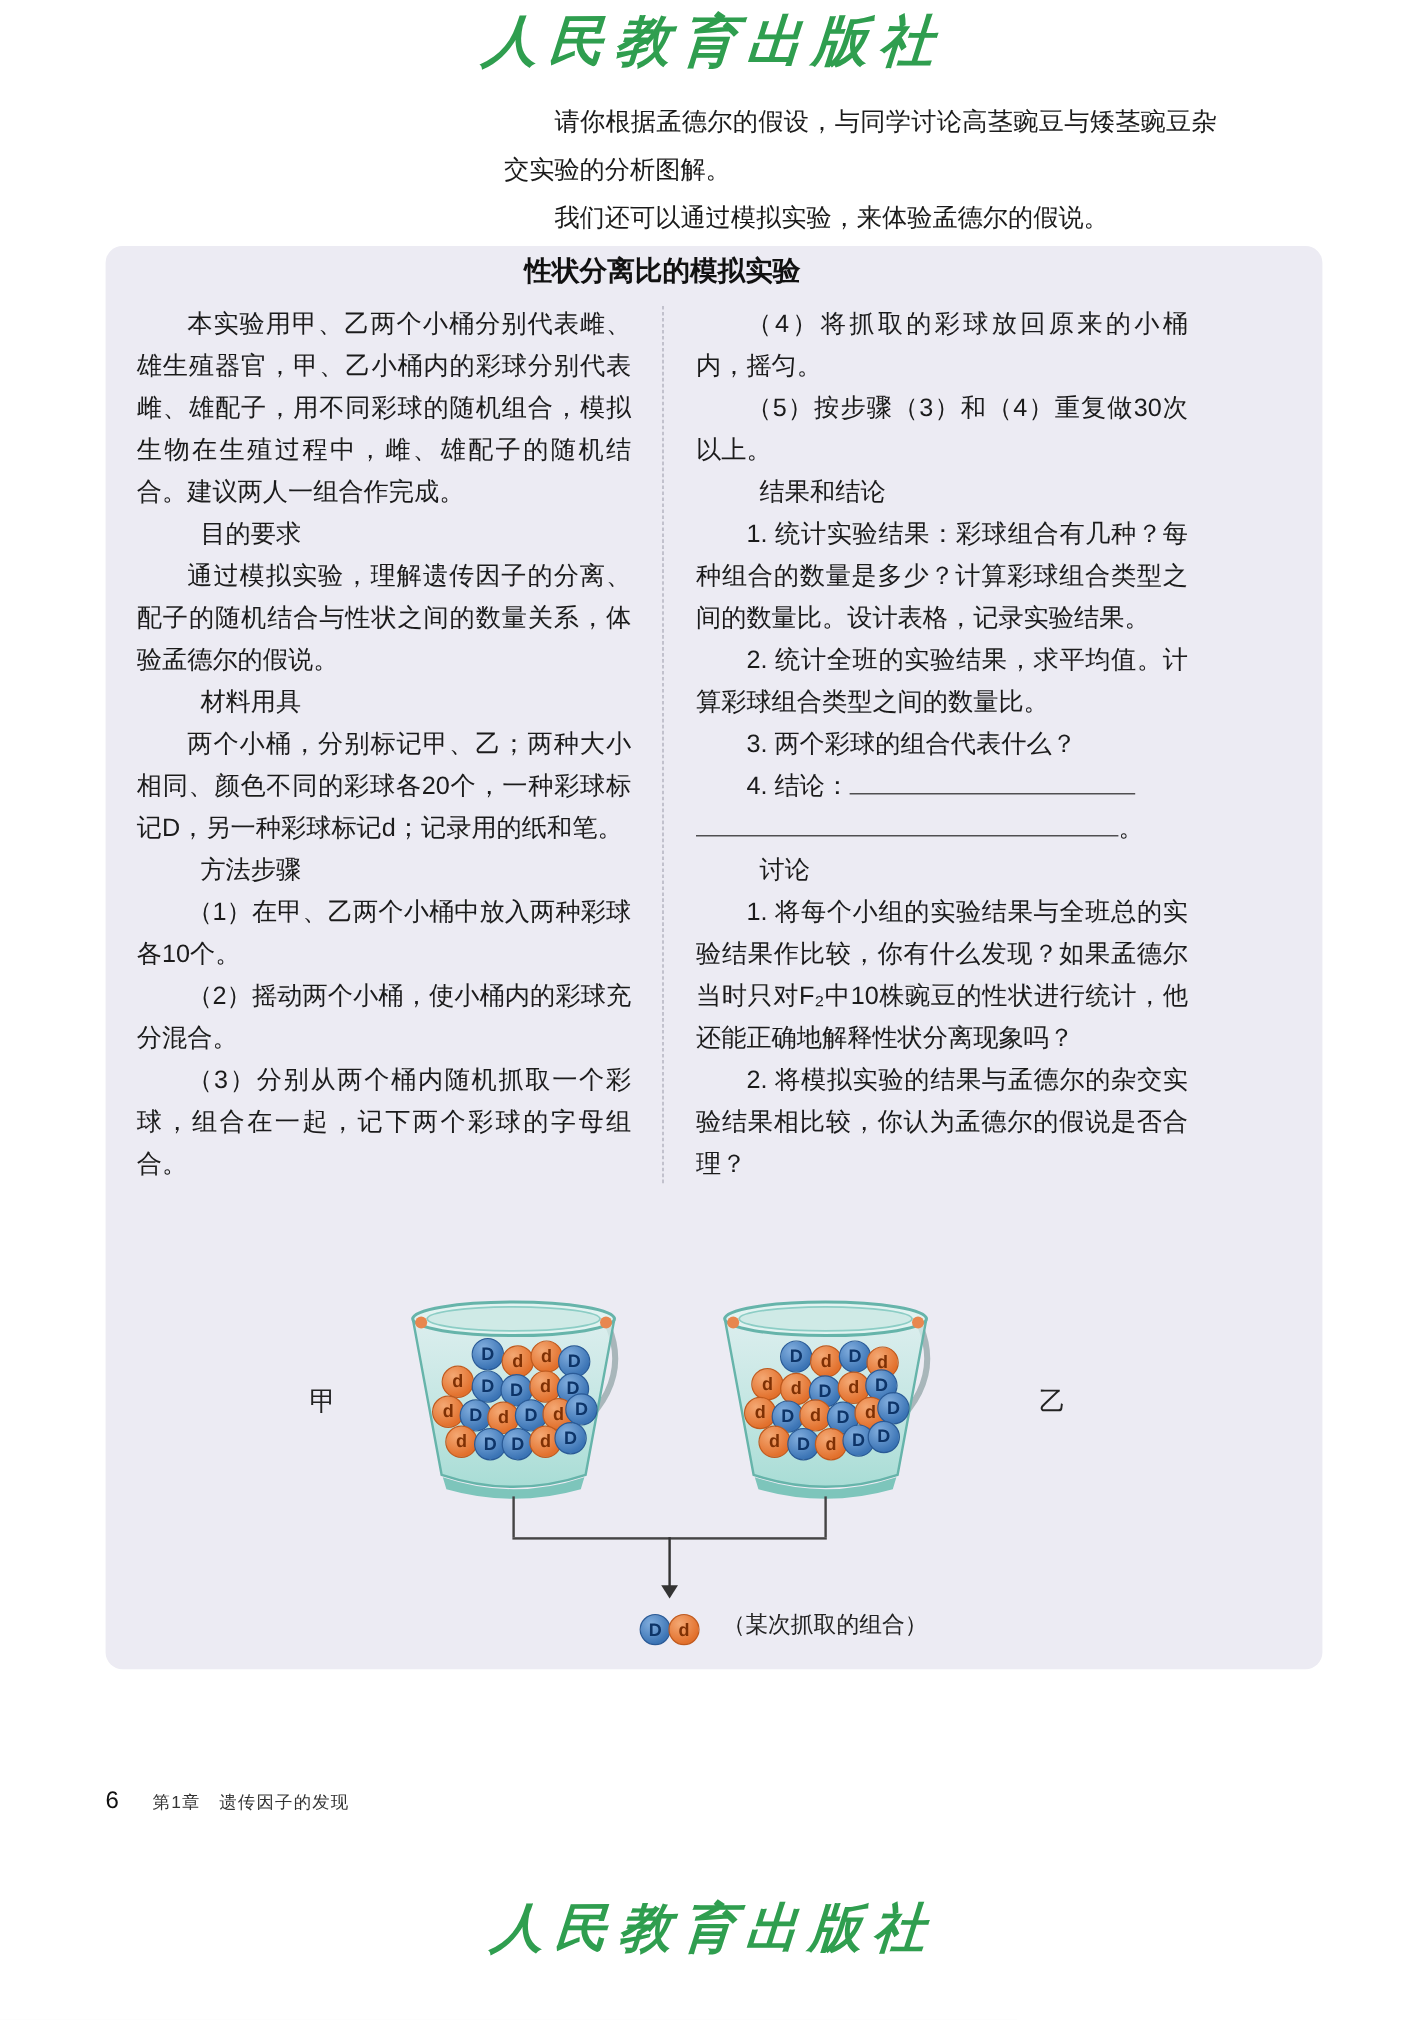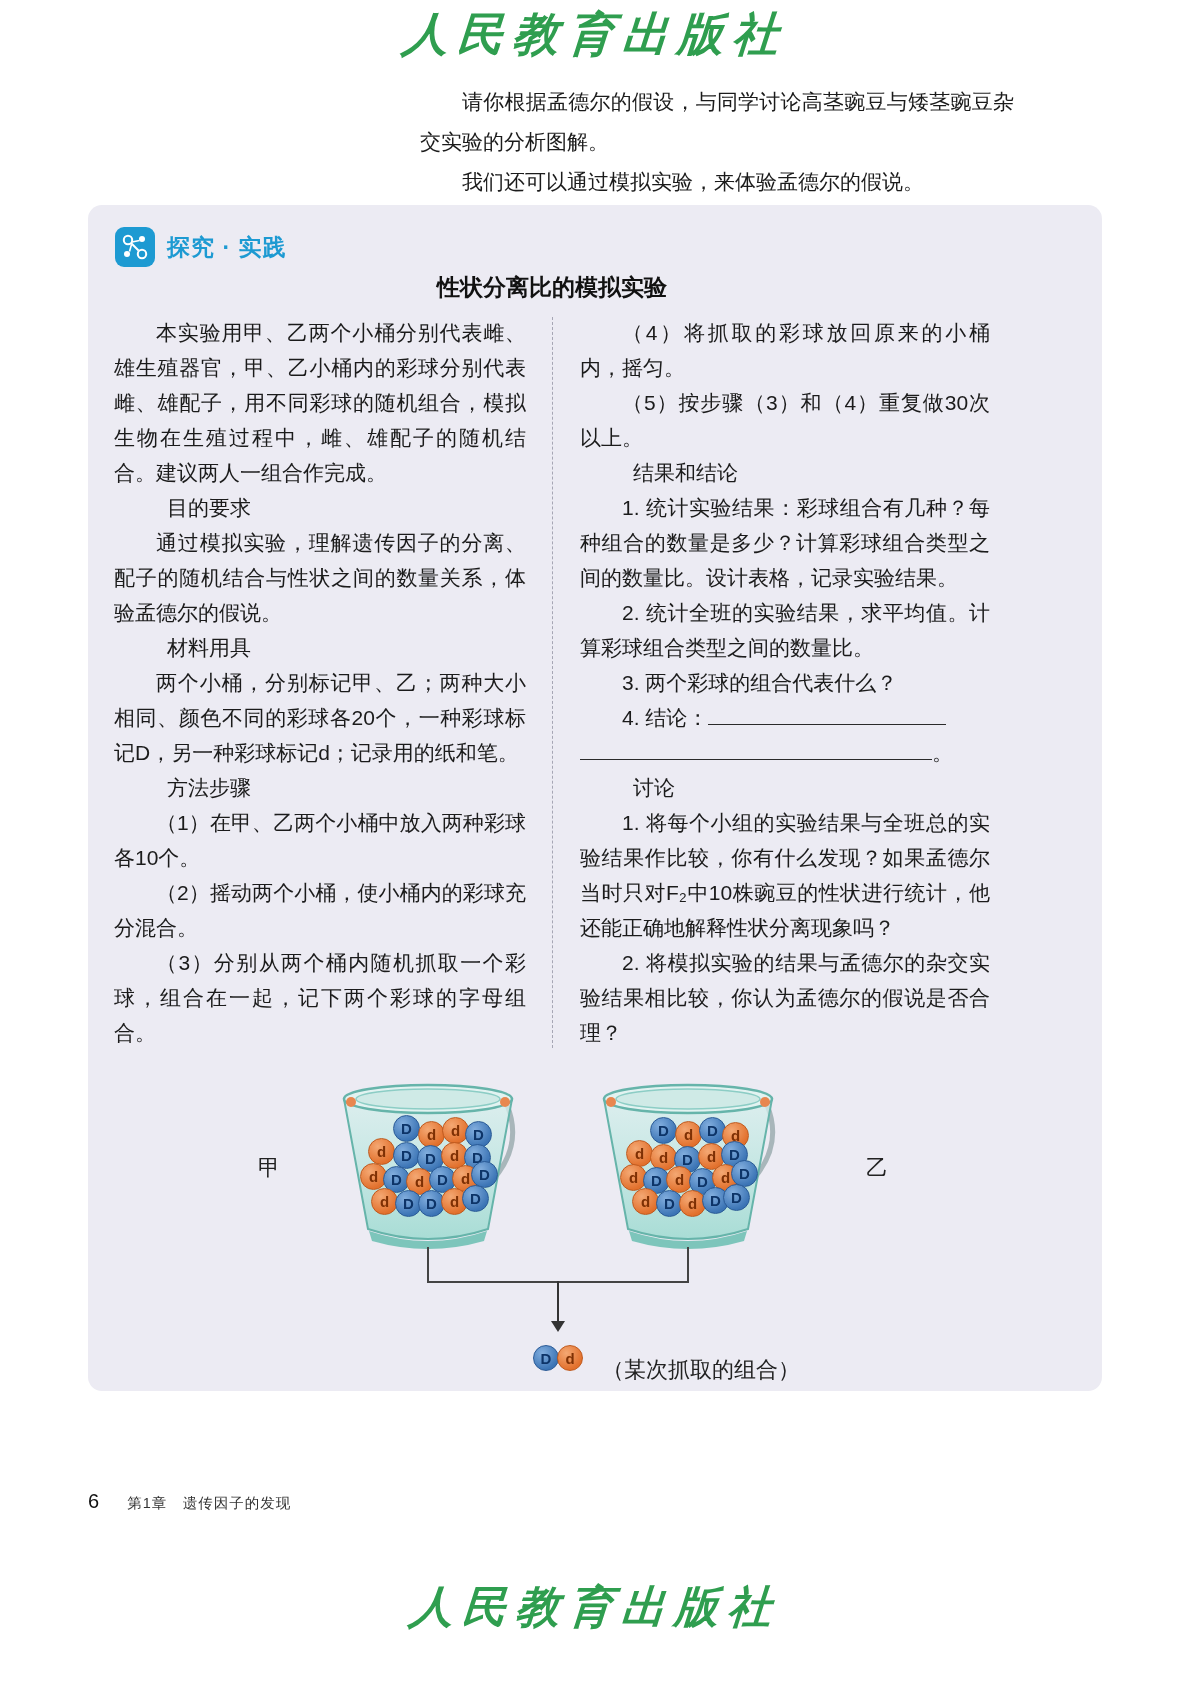--- a/index.html
+++ b/index.html
@@ -66,55 +66,40 @@
   .conn { position:absolute; background:#444; }
   .conn.v { width:1.5px; top:176px; height:34px; }
   .conn.vl { left:339px; } .conn.vr { left:599px; }
   .conn.h { top:210px; left:339px; width:261.5px; height:1.5px; }
   .arrow-line { position:absolute; left:469px; top:210px; width:1.5px; height:42px; background:#333; }
   .arrow-head { position:absolute; left:463px; top:250px; width:0; height:0;
     border-left:7px solid transparent; border-right:7px solid transparent; border-top:11px solid #333; }
   .pair { position:absolute; left:445px; top:274px; white-space:nowrap; }
   .pair .ball { position:static; display:inline-flex; width:26px; height:26px; }
   .pair .ball + .ball { margin-left:-2px; }
-  .pair-caption { position:absolute; left:514px; top:284px; font-size:22px; color:#222;text-align:center; }
+  .pair-caption { position:absolute; left:514px; top:270px; font-size:19px; color:#222;text-align:center; }
 
   
   .footer { position:absolute; top:1490px; left:88px; display:flex; align-items:baseline; gap:28px; }
   .pagenum { font-size:20px; color:#111; }
   .chapter { font-size:14.5px; color:#333; letter-spacing:1px; }
 </style>
 </head>
 <body>
 
 <div class="page">
 
   <div class="logo top">人民教育出版社</div>
 
   <div class="intro">
     <p>请你根据孟德尔的假设，与同学讨论高茎豌豆与矮茎豌豆杂交实验的分析图解。</p>
     <p>我们还可以通过模拟实验，来体验孟德尔的假说。</p>
   </div>
 
   <section class="box">
-    <div class="badge-row">
-      <span class="badge-icon">
-        <svg width="40" height="40" viewBox="0 0 40 40">
-          <rect x="0" y="0" width="40" height="40" rx="9" fill="#1d9ad2"></rect>
-          <circle cx="13" cy="13" r="4.2" fill="none" stroke="#fff" stroke-width="2"></circle>
-          <circle cx="27" cy="12" r="3" fill="#fff"></circle>
-          <circle cx="12" cy="27" r="3" fill="#fff"></circle>
-          <circle cx="27" cy="27" r="4.2" fill="none" stroke="#fff" stroke-width="2"></circle>
-          <line x1="16" y1="16" x2="23.5" y2="23.5" stroke="#fff" stroke-width="2"></line>
-          <line x1="24.5" y1="13.5" x2="17" y2="15" stroke="#fff" stroke-width="1.6"></line>
-          <line x1="14.5" y1="24.5" x2="16.5" y2="17.5" stroke="#fff" stroke-width="1.6"></line>
-        </svg>
-      </span>
-      <span class="badge-label">探究 · 实践</span>
-    </div>
 
     <h2 class="box-title">性状分离比的模拟实验</h2>
 
     <div class="cols">
       <div class="col left">
         <p>本实验用甲、乙两个小桶分别代表雌、雄生殖器官，甲、乙小桶内的彩球分别代表雌、雄配子，用不同彩球的随机组合，模拟生物在生殖过程中，雌、雄配子的随机结合。建议两人一组合作完成。</p>
         <p class="hd">目的要求</p>
         <p>通过模拟实验，理解遗传因子的分离、配子的随机结合与性状之间的数量关系，体验孟德尔的假说。</p>
         <p class="hd">材料用具</p>
         <p>两个小桶，分别标记甲、乙；两种大小相同、颜色不同的彩球各20个，一种彩球标记D，另一种彩球标记d；记录用的纸和笔。</p>

